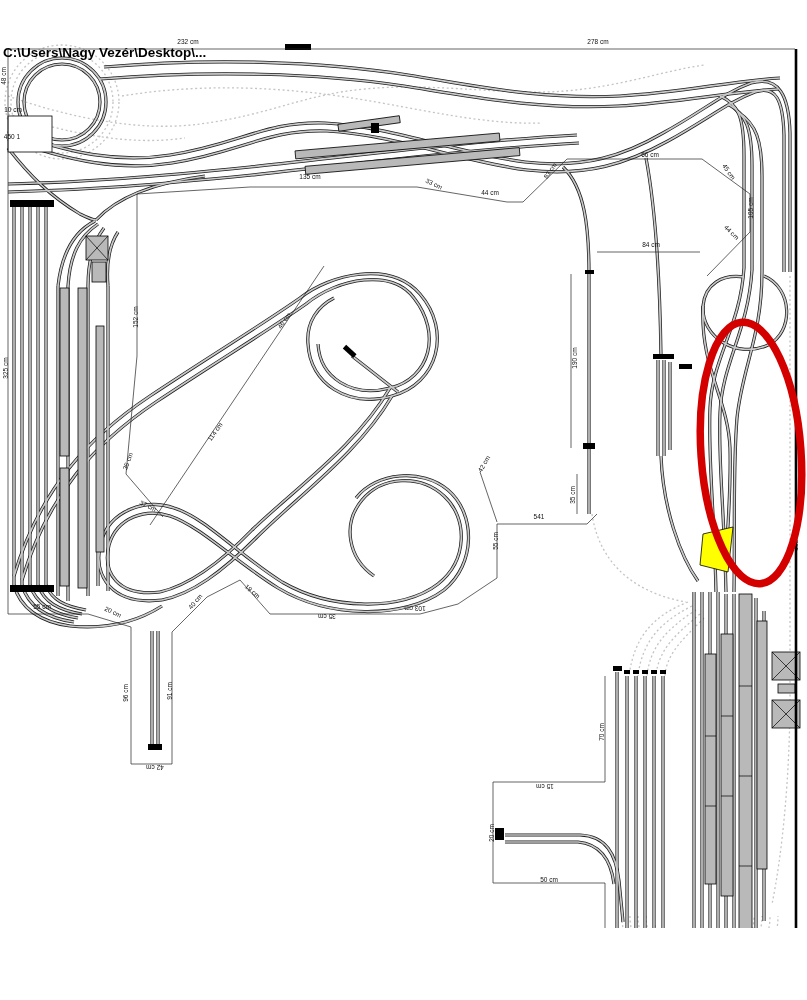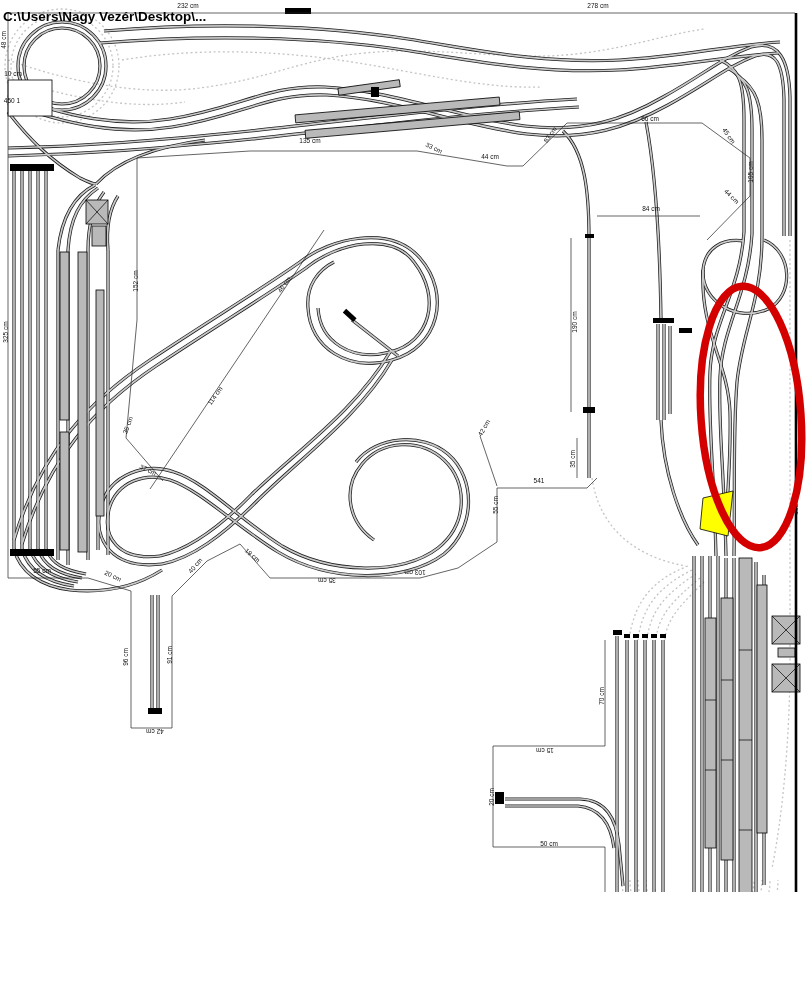--- a/index.html
+++ b/index.html
@@ -1,17 +1,17 @@
 <!DOCTYPE html>
 <html><head>
 <meta charset="utf-8">
 <style>
   html,body{margin:0;padding:0;background:#fff;}
   #stage{position:relative;width:807px;height:892px;background:#fff;overflow:hidden;
-         font-family:"Liberation Sans",sans-serif;}
+         font-family:"Liberation Sans",sans-serif;margin-top:36px;}
   #plan{position:absolute;left:0;top:0;}
   .title{position:absolute;left:3px;top:9px;font-weight:bold;font-size:13.5px;color:#000;
          z-index:6;white-space:nowrap;}
   .dims path{fill:none;stroke:#222;stroke-width:0.7;}
   .frame path{fill:none;stroke:#000;stroke-width:2.6;}
   .dotted path,.dotted circle{fill:none;stroke:#c4c4c4;stroke-width:1.3;stroke-dasharray:2 2.6;}
   .rail-case use{fill:none;stroke:#1c1c1c;stroke-width:3.2;}
   .rail-top use{fill:none;stroke:#c9c9c9;stroke-width:1.7;}
   .plat rect{fill:#b9b9b9;stroke:#000;stroke-width:0.8;}
   .plat .white{fill:#fff;}

